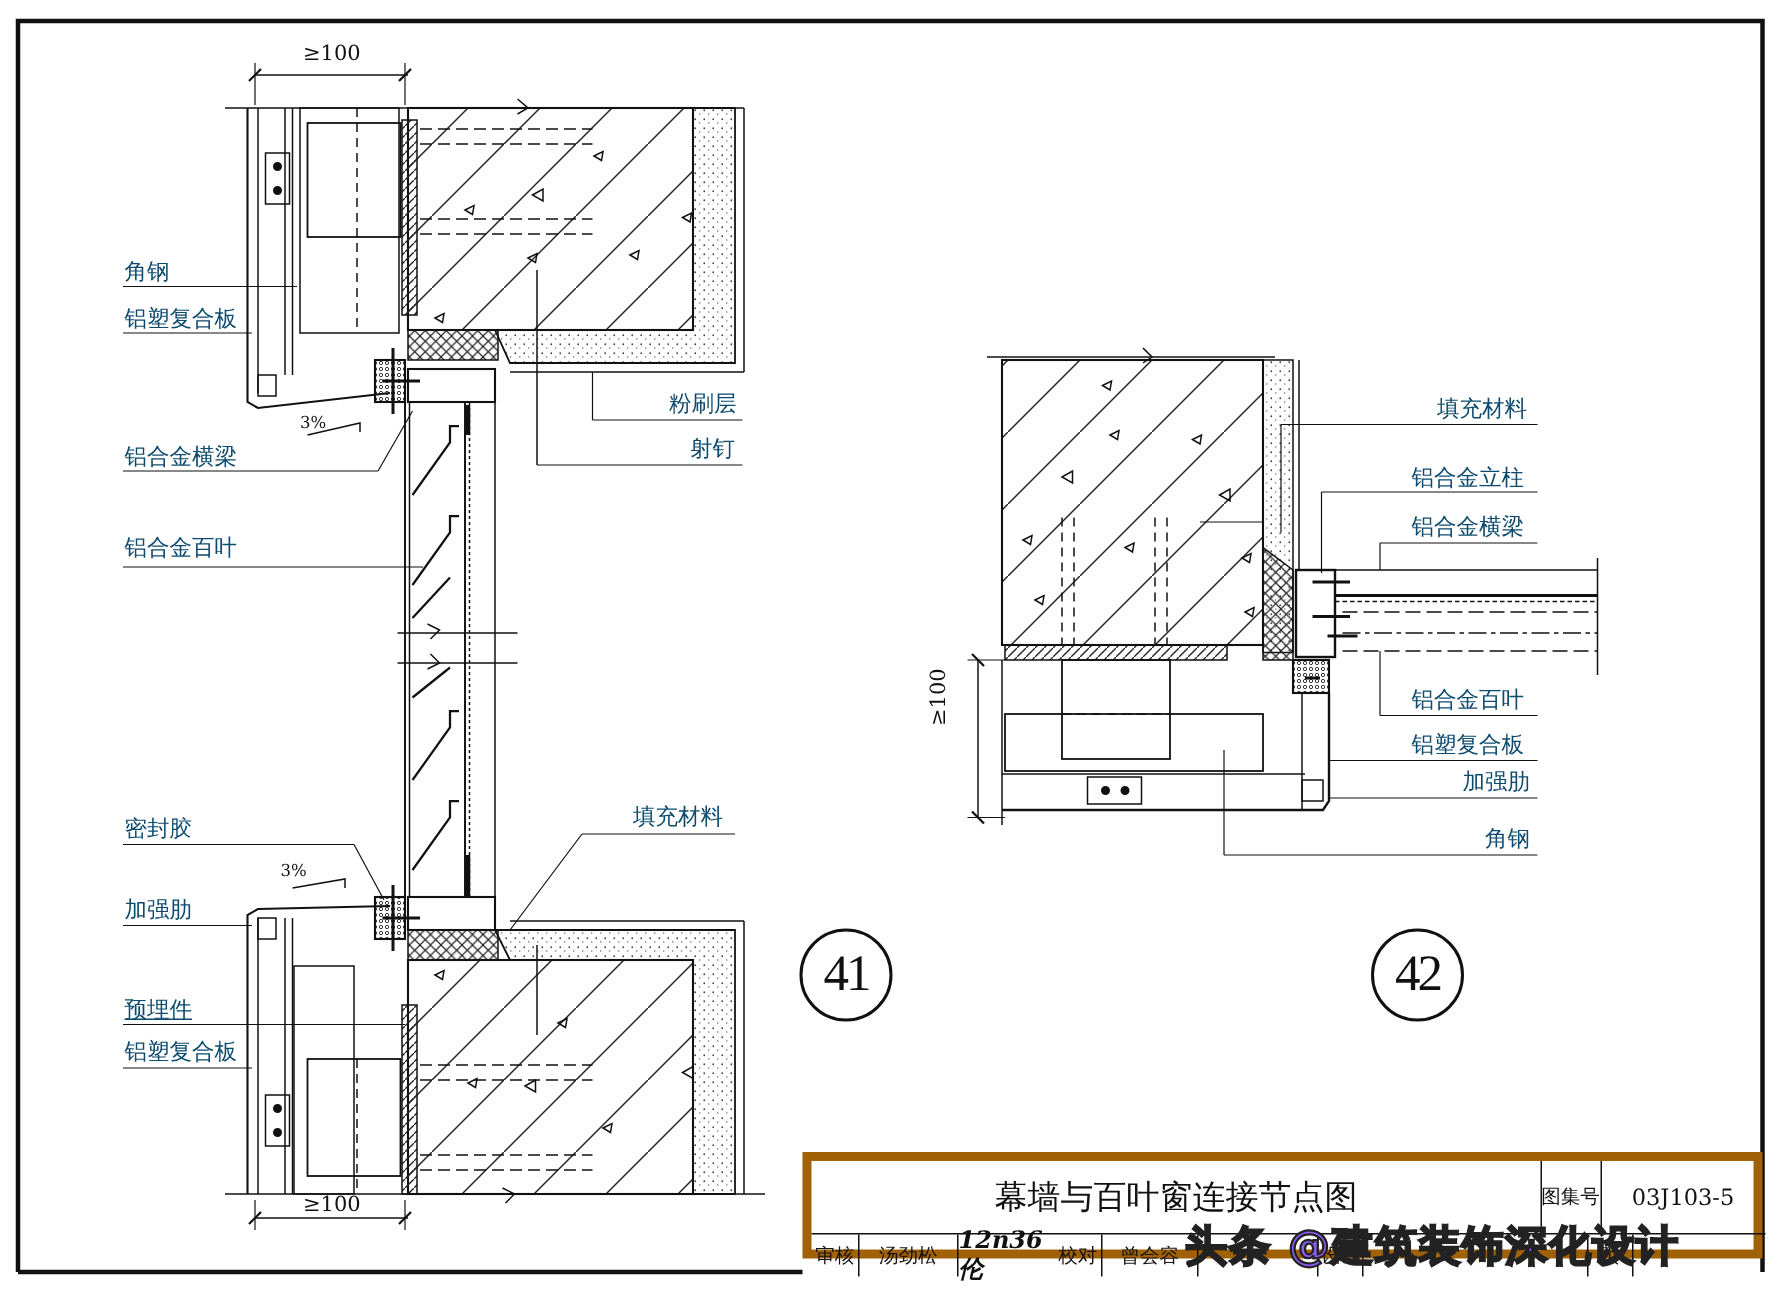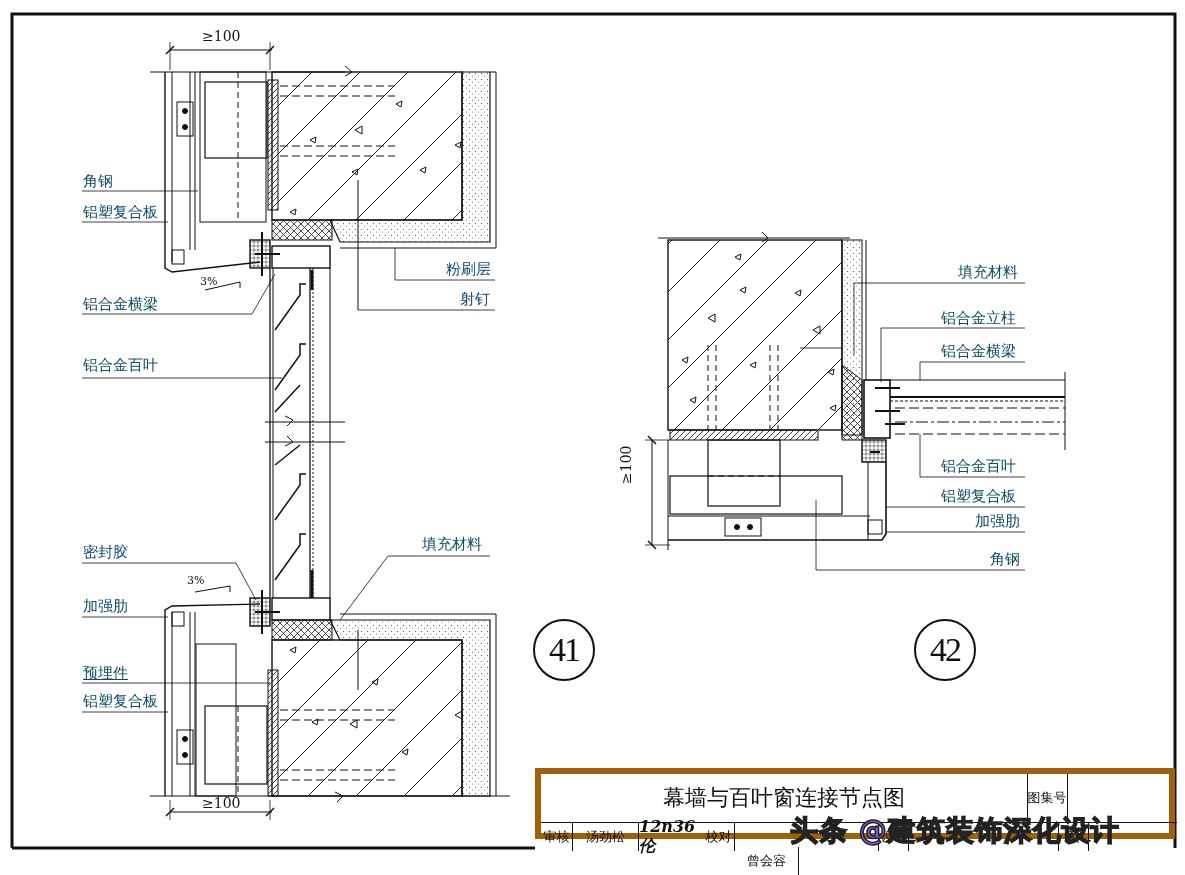--- a/index.html
+++ b/index.html
@@ -294,28 +294,29 @@
 <div class="lbl" style="left:941px;top:309px;">铝合金立柱</div>
 <div class="lbl" style="left:941px;top:342px;">铝合金横梁</div>
 <div class="lbl" style="left:941px;top:457px;">铝合金百叶</div>
 <div class="lbl" style="left:941px;top:487px;">铝塑复合板</div>
 <div class="lbl" style="left:975px;top:512px;">加强肋</div>
 <div class="lbl" style="left:990px;top:550px;">角钢</div>
 
 <div class="tb">
   <div class="tb-title">幕墙与百叶窗连接节点图</div>
   <div class="tb-setlabel">图集号</div>
+  <div class="tb-setno">03J103-5</div>
   <div class="tb-row2">
     <div class="cell" style="left:0;width:32px;">审核</div>
     <div class="cell" style="left:32px;width:66px;">汤劲松</div>
     <div class="cell" style="left:98px;width:64px;border-right:none;">
         <span class="sig">12n36伦</span>
       </div>
     <div class="cell" style="left:162px;width:32px;">校对</div>
-    <div class="cell" style="left:194px;width:64px;margin-top:24px;">曾会容</div>
+    <div class="cell" style="left:194px;width:64px;">曾会容</div>
     <div class="cell" style="left:258px;width:80px;"></div>
     <div class="cell" style="left:338px;width:30px;">设计</div>
     <div class="cell" style="left:368px;width:150px;"></div>
     <div class="cell" style="left:518px;width:30px;">页</div>
     <div class="cell" style="left:548px;width:88px;border-right:none;"></div>
   </div>
 </div>
 
 <div class="wm">头条 @建筑装饰深化设计</div>
 

